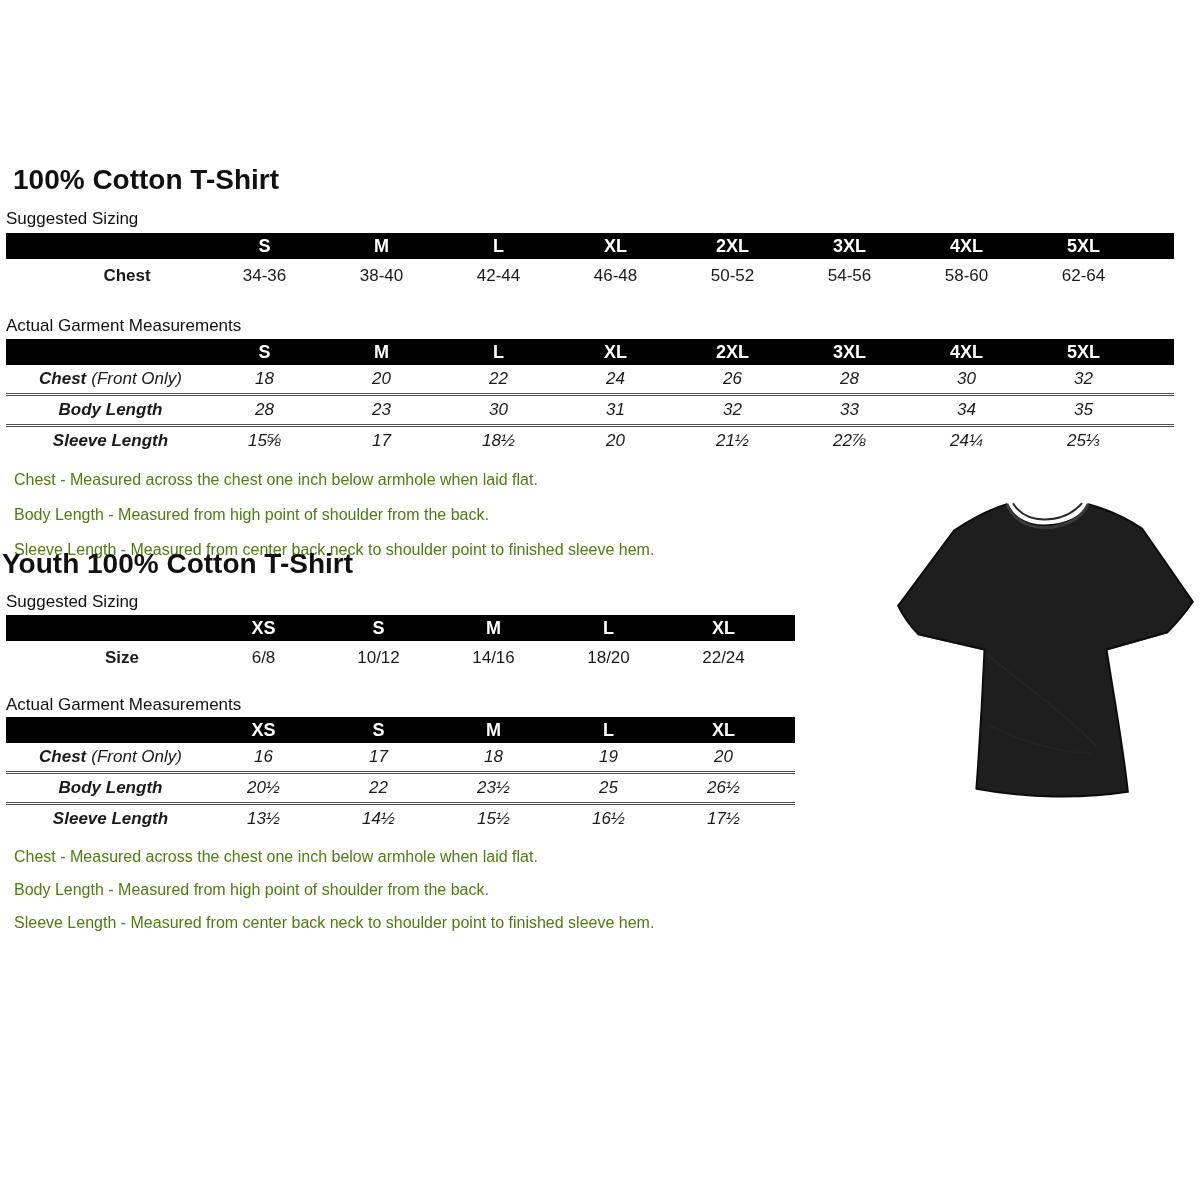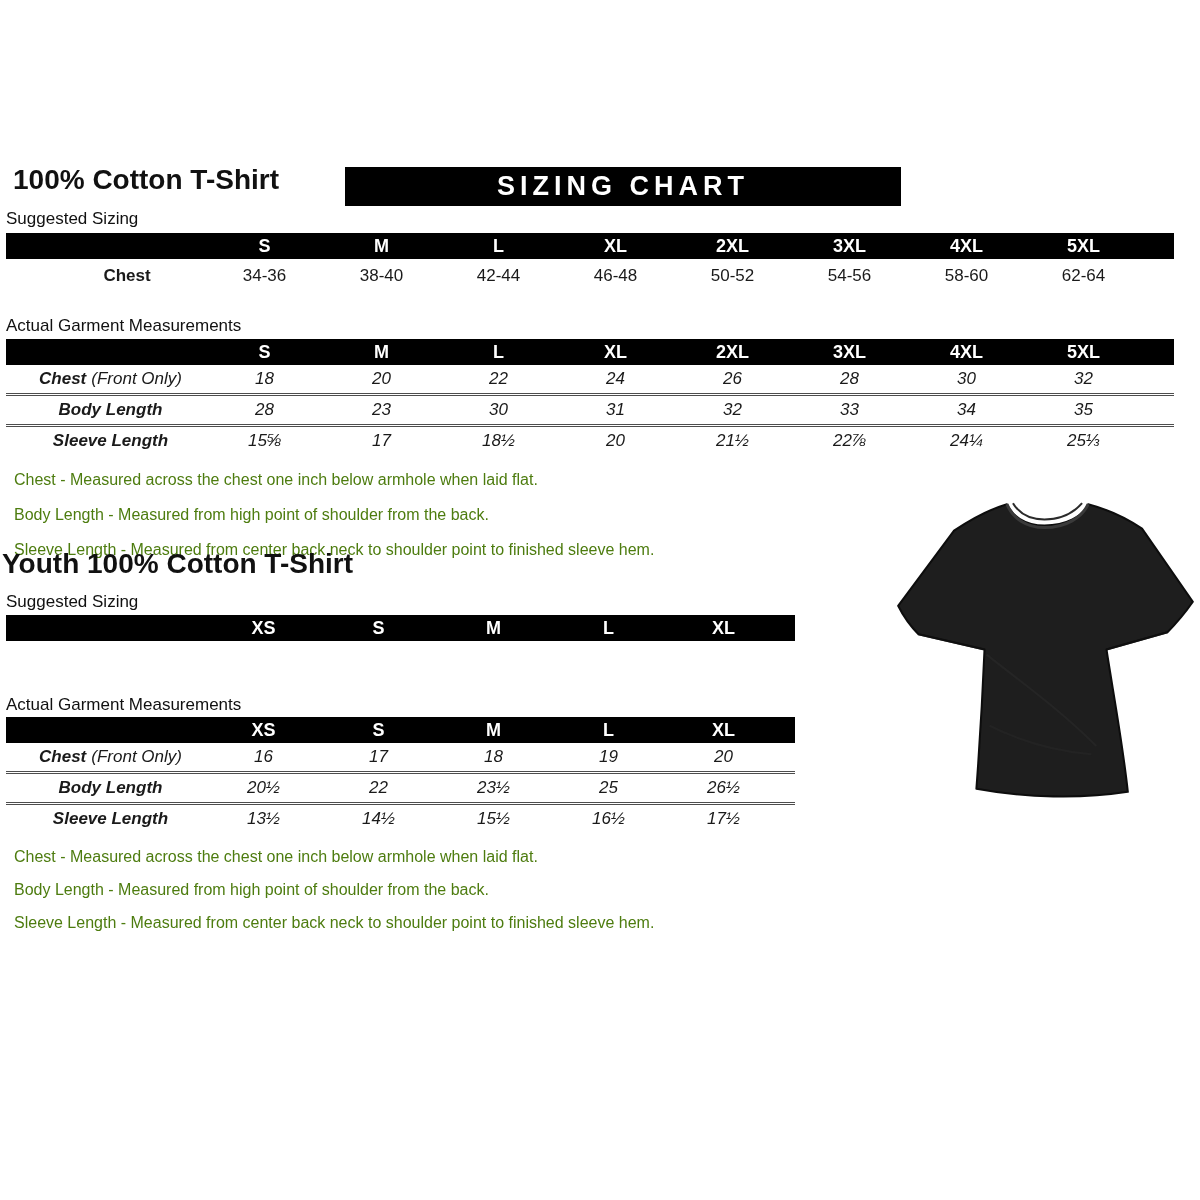--- a/index.html
+++ b/index.html
@@ -32,23 +32,20 @@
 
   .notes{font-size:16px;color:#4d7c0f;line-height:35px;white-space:nowrap;}
   .notes.tight{line-height:33px;}
 </style>
 </head>
 <body>
 
 <div id="page">
 
   <div class="abs section-title" style="left:13px;top:164px;">100% Cotton T-Shirt</div>
-  <div class="abs banner" style="left:345px;top:167px;width:556px;height:39px;">
-    <span>SIZING CHART</span>
-  </div>
 
   <div class="abs table-heading" style="left:6px;top:209px;">Suggested Sizing</div>
   <table class="abs size suggested adult-sg" style="left:6px;top:233px;width:1168px;">
     <colgroup>
       <col style="width:200px">
         <col style="width:117px">
         <col style="width:117px">
         <col style="width:117px">
       <col style="width:117px">
         <col style="width:117px">
@@ -180,20 +177,31 @@
     </colgroup>
     <tbody>
         <tr>
       <th></th>
       <th>XS</th>
       <th>S</th>
       <th>M</th>
       <th>L</th>
       <th>XL</th>
       <th></th>
+    </tr>
+    <tr>
+      <td class="rowlabel">
+        <span class="b">Size</span>
+      </td>
+      <td>6/8</td>
+      <td>10/12</td>
+      <td>14/16</td>
+      <td>18/20</td>
+      <td>22/24</td>
+      <td></td>
     </tr>
   </tbody>
     </table>
 
   <div class="abs table-heading" style="left:6px;top:695px;">Actual Garment Measurements</div>
   <table class="abs size actual youth-ac" style="left:6px;top:717px;width:789px;">
     <colgroup>
       <col style="width:200px">
         <col style="width:115px">
         <col style="width:115px">

